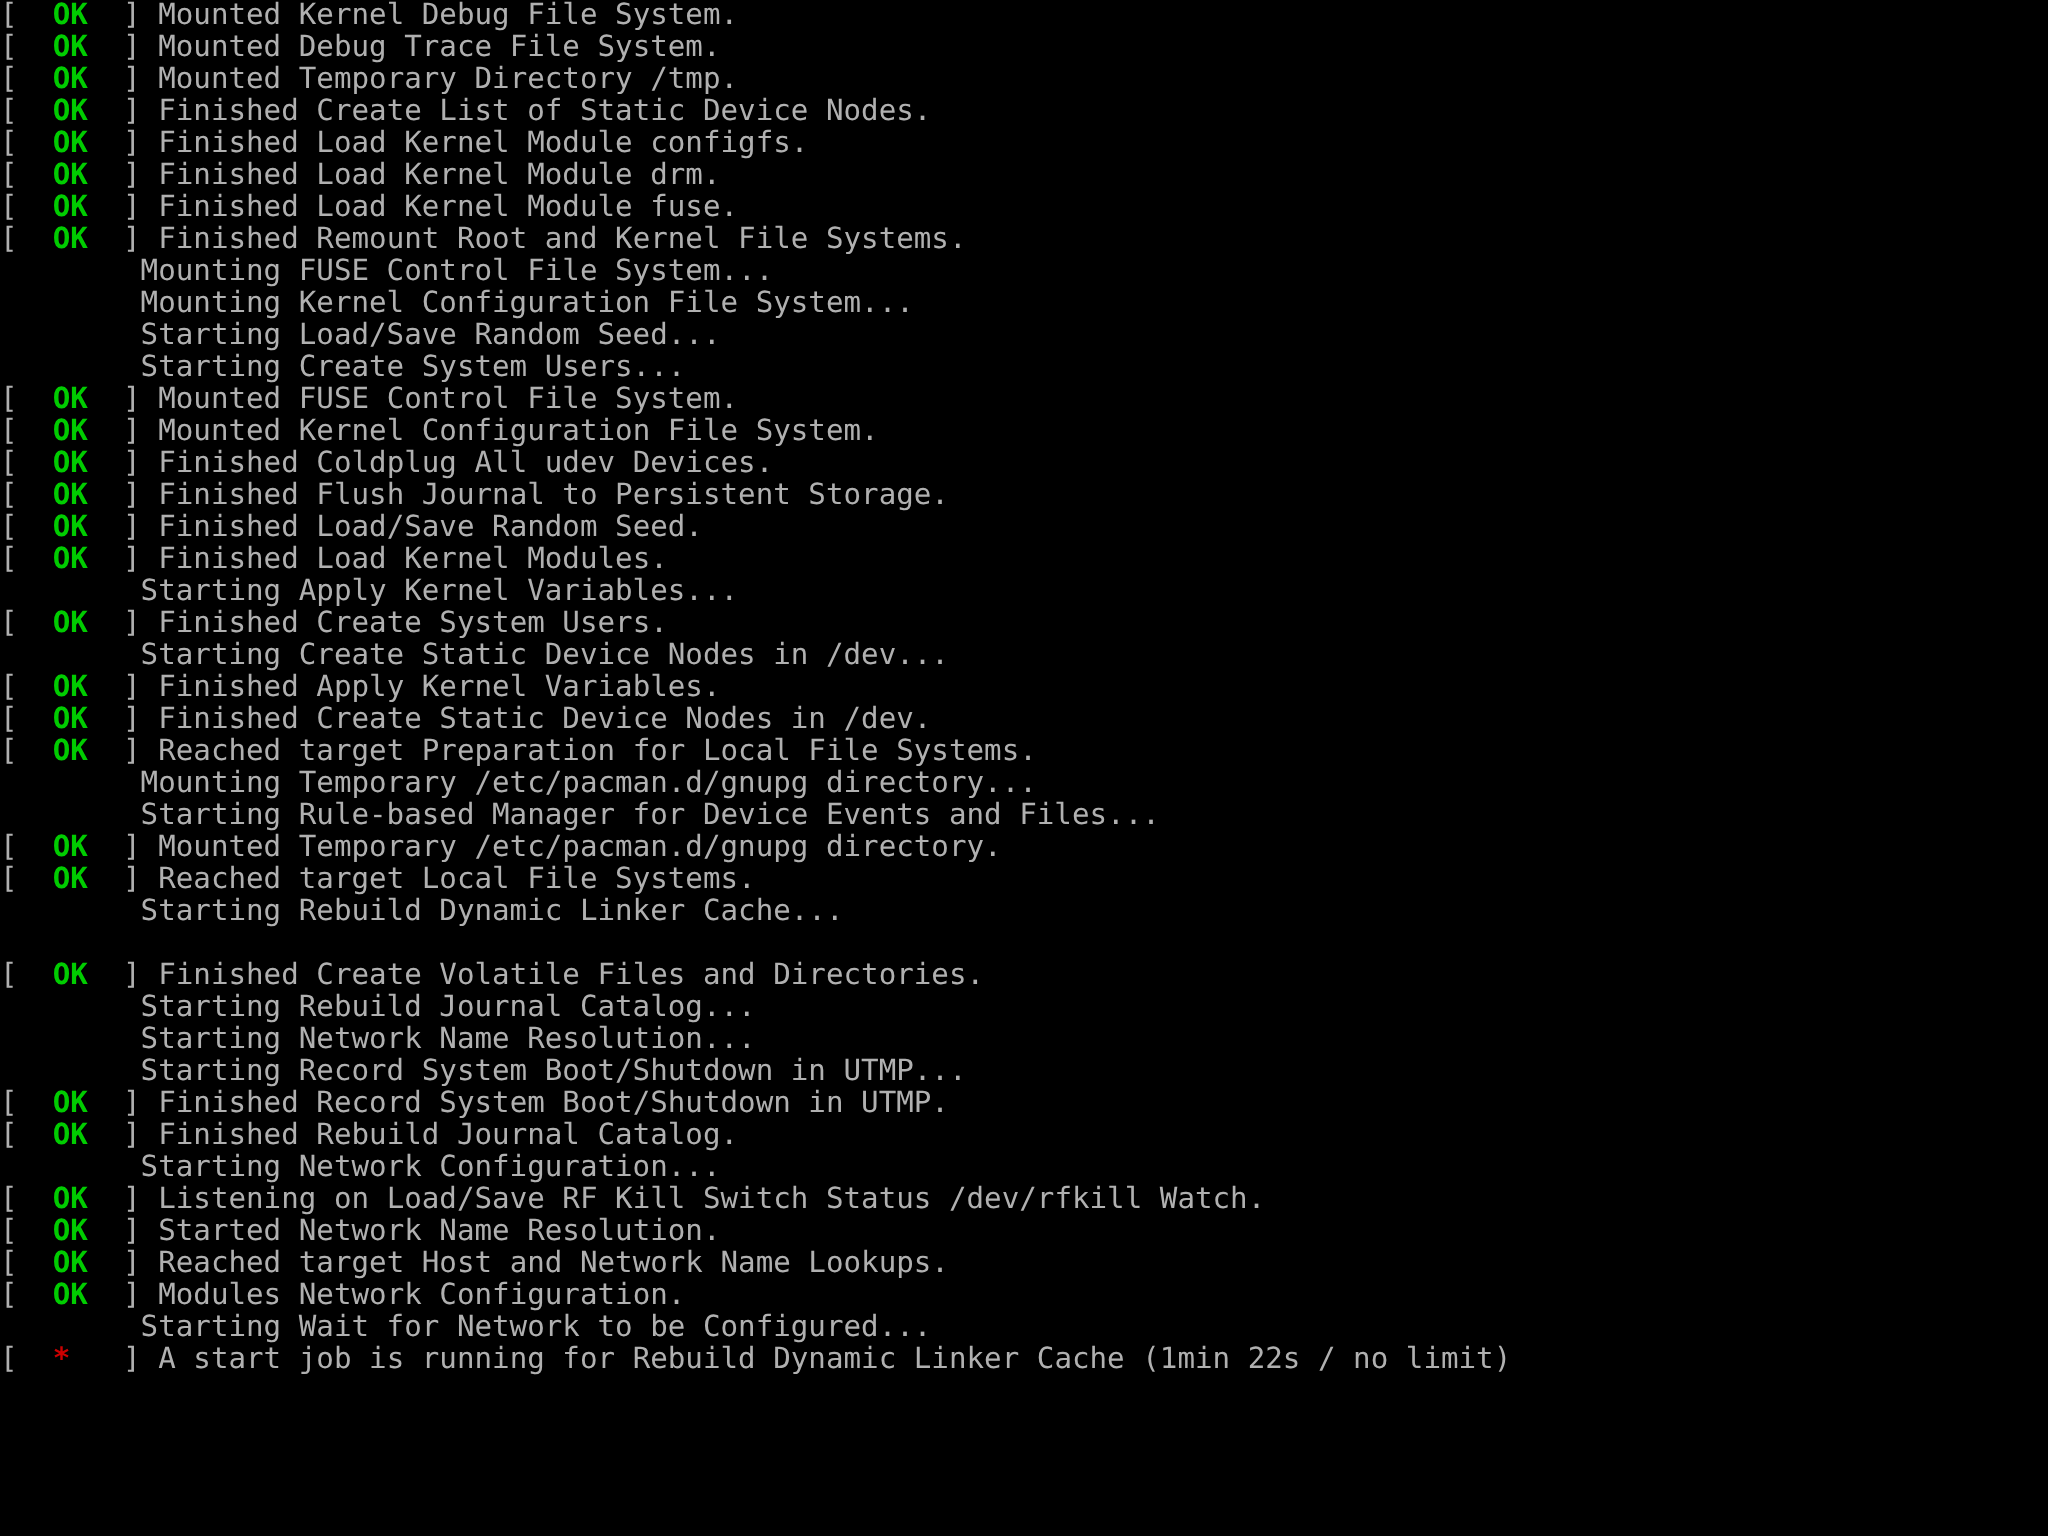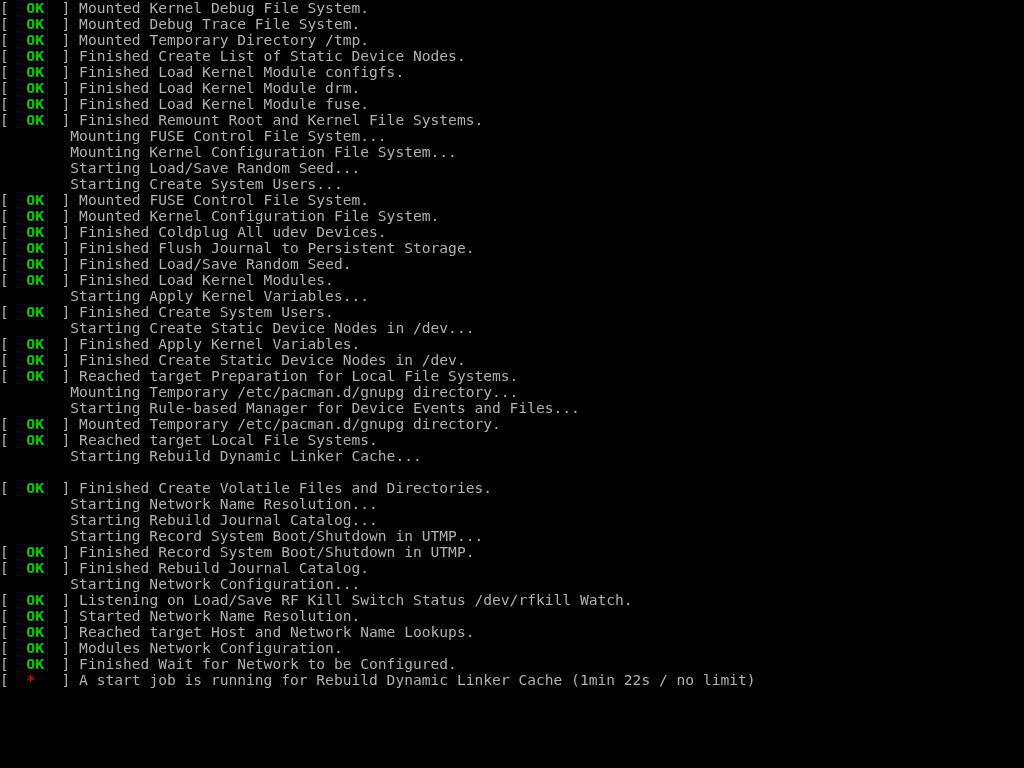--- a/index.html
+++ b/index.html
@@ -73,25 +73,25 @@
     <div class="line"><span class="bracket">[</span><span class="ok">  OK  </span><span class="bracket">] </span><span class="msg">Finished Apply Kernel Variables.</span></div>
     <div class="line"><span class="bracket">[</span><span class="ok">  OK  </span><span class="bracket">] </span><span class="msg">Finished Create Static Device Nodes in /dev.</span></div>
     <div class="line"><span class="bracket">[</span><span class="ok">  OK  </span><span class="bracket">] </span><span class="msg">Reached target Preparation for Local File Systems.</span></div>
     <div class="line"><span class="status-pad">        </span><span class="msg">Mounting Temporary /etc/pacman.d/gnupg directory...</span></div>
     <div class="line"><span class="status-pad">        </span><span class="msg">Starting Rule-based Manager for Device Events and Files...</span></div>
     <div class="line"><span class="bracket">[</span><span class="ok">  OK  </span><span class="bracket">] </span><span class="msg">Mounted Temporary /etc/pacman.d/gnupg directory.</span></div>
     <div class="line"><span class="bracket">[</span><span class="ok">  OK  </span><span class="bracket">] </span><span class="msg">Reached target Local File Systems.</span></div>
     <div class="line"><span class="status-pad">        </span><span class="msg">Starting Rebuild Dynamic Linker Cache...</span></div>
     <div class="line"><span class="status-pad">        </span></div>
     <div class="line"><span class="bracket">[</span><span class="ok">  OK  </span><span class="bracket">] </span><span class="msg">Finished Create Volatile Files and Directories.</span></div>
+    <div class="line"><span class="status-pad">        </span><span class="msg">Starting Rebuild Journal Catalog...</span></div>
     <div class="line"><span class="status-pad">        </span><span class="msg">Starting Network Name Resolution...</span></div>
-    <div class="line"><span class="status-pad">        </span><span class="msg">Starting Rebuild Journal Catalog...</span></div>
     <div class="line"><span class="status-pad">        </span><span class="msg">Starting Record System Boot/Shutdown in UTMP...</span></div>
     <div class="line"><span class="bracket">[</span><span class="ok">  OK  </span><span class="bracket">] </span><span class="msg">Finished Record System Boot/Shutdown in UTMP.</span></div>
     <div class="line"><span class="bracket">[</span><span class="ok">  OK  </span><span class="bracket">] </span><span class="msg">Finished Rebuild Journal Catalog.</span></div>
     <div class="line"><span class="status-pad">        </span><span class="msg">Starting Network Configuration...</span></div>
     <div class="line"><span class="bracket">[</span><span class="ok">  OK  </span><span class="bracket">] </span><span class="msg">Listening on Load/Save RF Kill Switch Status /dev/rfkill Watch.</span></div>
     <div class="line"><span class="bracket">[</span><span class="ok">  OK  </span><span class="bracket">] </span><span class="msg">Started Network Name Resolution.</span></div>
     <div class="line"><span class="bracket">[</span><span class="ok">  OK  </span><span class="bracket">] </span><span class="msg">Reached target Host and Network Name Lookups.</span></div>
     <div class="line"><span class="bracket">[</span><span class="ok">  OK  </span><span class="bracket">] </span><span class="msg">Modules Network Configuration.</span></div>
-    <div class="line"><span class="bracket">[</span><span class="ok">  OK  </span><span class="bracket">] </span><span class="msg">Finished Wait for Network to be Configured.</span></div>
+    <div class="line"><span class="status-pad">        </span><span class="msg">Starting Wait for Network to be Configured...</span></div>
     <div class="line"><span class="bracket">[</span><span class="star">  *   </span><span class="bracket">] </span><span class="msg">A start job is running for Rebuild Dynamic Linker Cache (1min 22s / no limit)</span></div>
   </div>
 
 </body></html>

